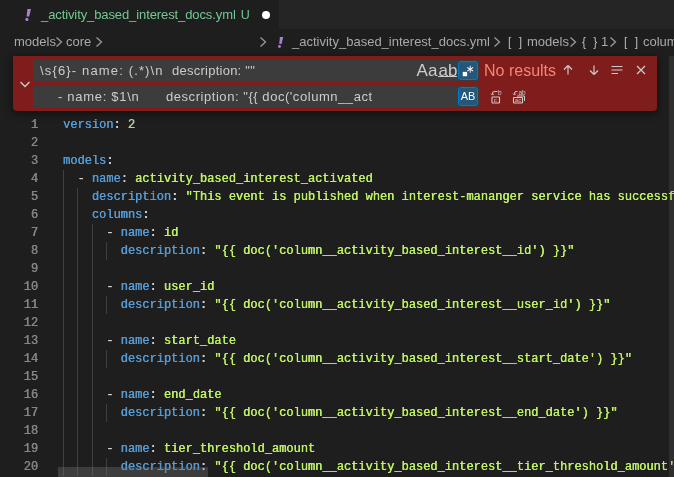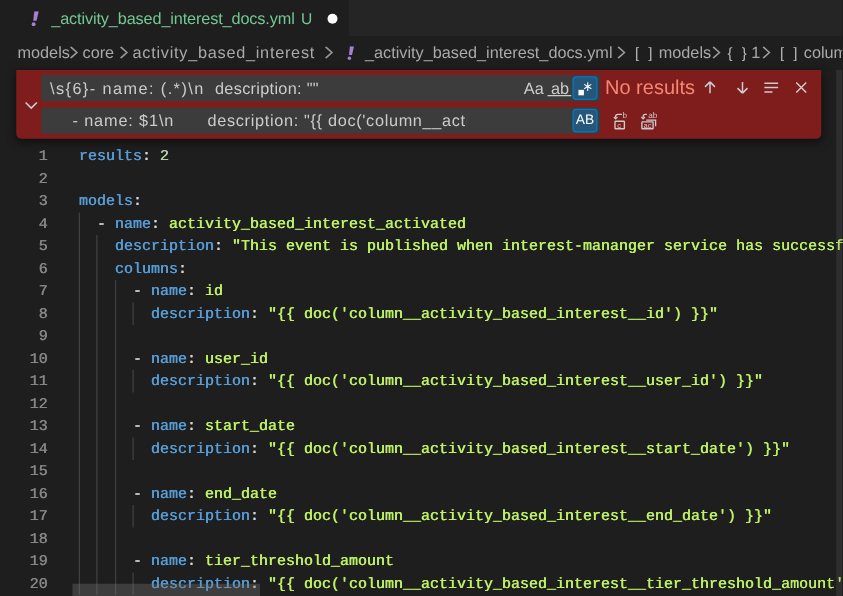--- a/index.html
+++ b/index.html
@@ -47,21 +47,21 @@
   #find { position:absolute; left:13px; top:56px; width:644px; height:55px; background:#7f1d1d;
     border-radius:0 0 4px 4px; box-shadow:0 2px 8px rgba(0,0,0,0.55); z-index:5; }
   #find .chev { position:absolute; left:4px; top:20px; width:16px; height:16px; color:#cccccc; }
   .finput { position:absolute; left:20px; width:447px; height:21px; background:#3c3c3c;
     border-radius:2px; color:#cccccc; font-size:13px; line-height:21px; white-space:pre;
     overflow:hidden; }
   #fin  { top:4px; }
   #rin  { top:30px; }
   .finput .txt { position:absolute; left:7px; top:0; }
   .opt { position:absolute; top:2px; height:17px; display:flex; align-items:center;
-    justify-content:center; color:#cccccc; font-size:13px;text-align:center; }
+    justify-content:center; color:#cccccc; font-size:17px;text-align:center; }
   .optbox { position:absolute; width:20px; height:19px; top:1px; border-radius:3px;
     background:#245779; border:1px solid #027acc; display:flex; align-items:center;
     justify-content:center; color:#ffffff; font-size:11.5px; }
   #noresults { position:absolute; left:471px; top:4px; height:21px; line-height:21px;
     color:#f48771; font-size:16px; }
   .fbtn { position:absolute; width:16px; height:16px; color:#cccccc; }
   #rtxtclip { position:absolute; left:0; top:0; width:340px; height:21px; overflow:hidden;padding-left:15px; }
 </style>
 </head>
 <body>
@@ -83,21 +83,20 @@
 
   <div id="crumbs">
     <span style="left:14px;">models</span>
     <svg class="sep" style="left:55px;" width="8" height="10" viewBox="0 0 8 10">
         <path d="M1.5 0.5 6.5 5 1.5 9.5" fill="none" stroke="#9a9a9a" stroke-width="1.3"></path>
       </svg>
     <span style="left:66px;">core</span>
     <svg class="sep" style="left:95px;" width="8" height="10" viewBox="0 0 8 10">
         <path d="M1.5 0.5 6.5 5 1.5 9.5" fill="none" stroke="#9a9a9a" stroke-width="1.3"></path>
       </svg>
-    <span style="left:106px; letter-spacing:0.6px;">activity_based_interest</span>
     <svg class="sep" style="left:259px;" width="8" height="10" viewBox="0 0 8 10">
         <path d="M1.5 0.5 6.5 5 1.5 9.5" fill="none" stroke="#9a9a9a" stroke-width="1.3"></path>
       </svg>
     <svg class="icp" style="position:absolute; left:277px; top:8px;" width="7" height="11" viewBox="0 0 7 11">
         <g fill="#a87fd4">
           <path d="M2.9 0 L6.2 0 L4.6 6.9 L2.2 6.9 Z"></path>
           <circle cx="2.5" cy="9.5" r="1.4"></circle>
         </g>
       </svg>
     <span style="left:292px;">_activity_based_interest_docs.yml</span>
@@ -141,21 +140,21 @@
 12
 13
 14
 15
 16
 17
 18
 19
 20</div>
 
-  <div id="code"><span class="k">results</span>: <span class="n">2</span>
+  <div id="code"><span class="k">version</span>: <span class="n">2</span>
 
 <span class="k">models</span>:
   - <span class="k">name</span>: <span class="s">activity_based_interest_activated</span>
     <span class="k">description</span>: <span class="s">"This event is published when interest-mananger service has successfully activated interest"</span>
     <span class="k">columns</span>:
       - <span class="k">name</span>: <span class="s">id</span>
         <span class="k">description</span>: <span class="s">"{{ doc('column__activity_based_interest__id') }}"</span>
 
       - <span class="k">name</span>: <span class="s">user_id</span>
         <span class="k">description</span>: <span class="s">"{{ doc('column__activity_based_interest__user_id') }}"</span>

